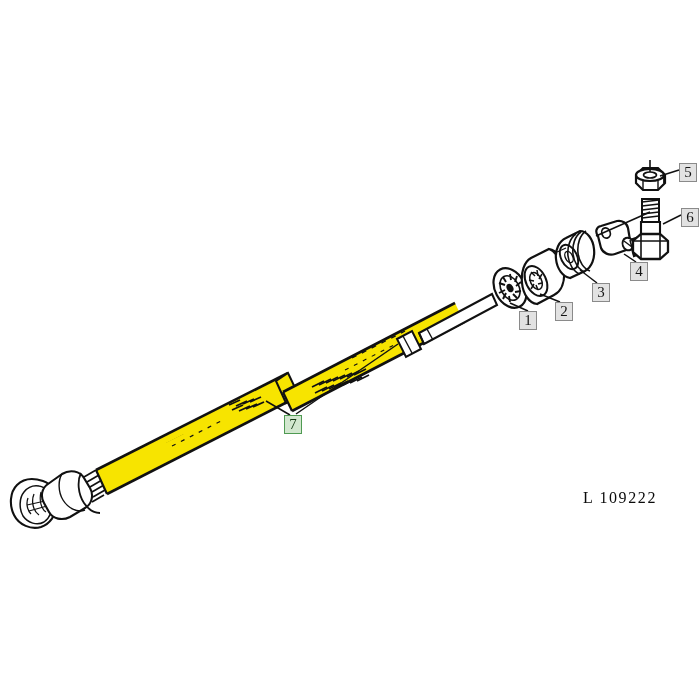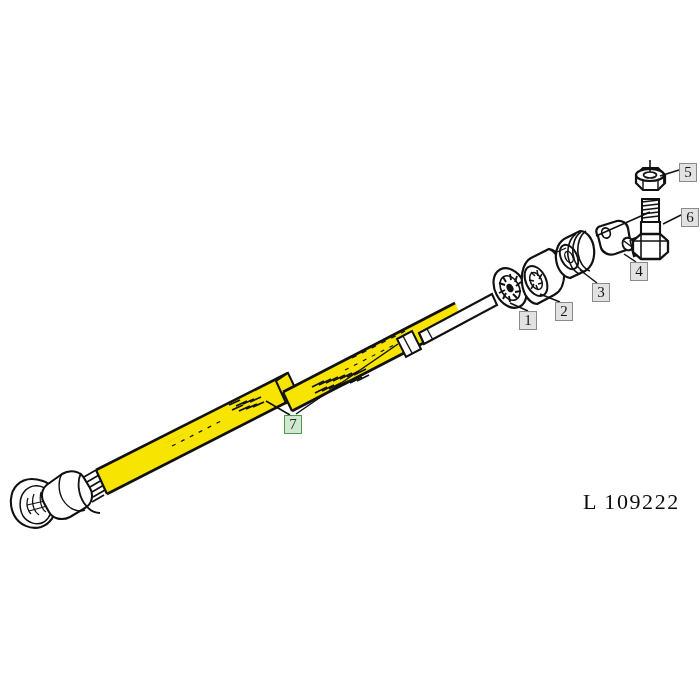--- a/index.html
+++ b/index.html
@@ -46,21 +46,21 @@
   .callout-box.green {
     border: 1px solid #4f9a52;
     background: #d2e7cf;
     color: #123712;
   }
   #part-number-label {
     position: absolute;
     left: 583px;
     top: 489px;
     font-family: "Liberation Serif", serif;
-    font-size: 22px;
+    font-size: 16px;
     letter-spacing: 1.6px;
     color: #0a0a0a;
     white-space: nowrap;
   }
 </style>
 </head>
 <body>
 
 <div id="diagram-root">
 

